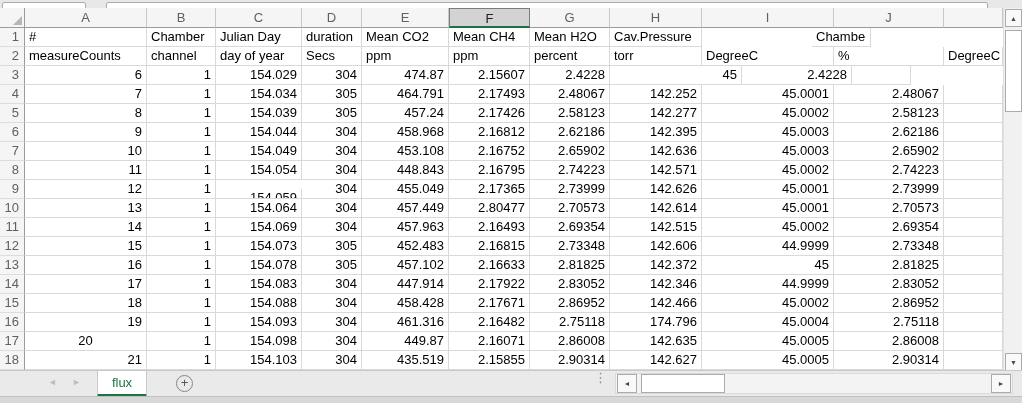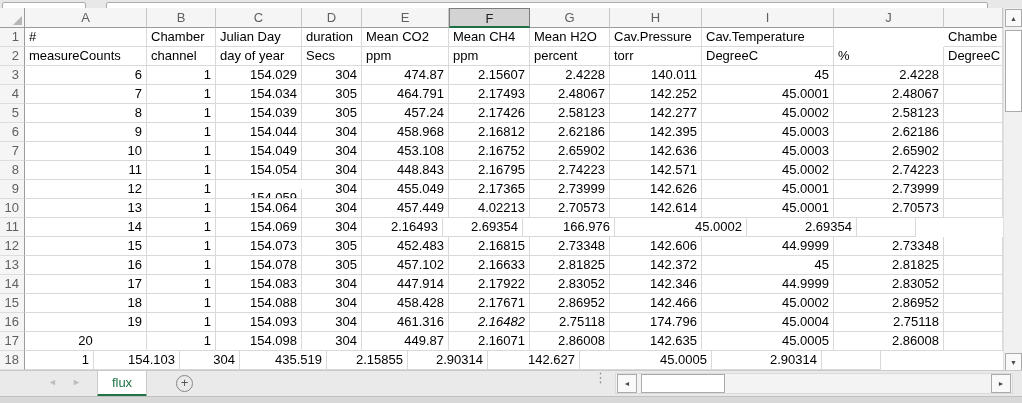--- a/index.html
+++ b/index.html
@@ -80,21 +80,20 @@
       <div class="grid-row">
         <div class="row-hdr">1</div>
         <div class="cell txt" style="width: 122px;">#</div>
         <div class="cell txt" style="width: 69px;">Chamber</div>
         <div class="cell txt" style="width: 86px;">Julian Day</div>
         <div class="cell txt" style="width: 60px;">duration</div>
         <div class="cell txt" style="width: 87px;">Mean CO2</div>
         <div class="cell txt" style="width: 81px;">Mean CH4</div>
         <div class="cell txt" style="width: 80px;">Mean H2O</div>
         <div class="cell txt" style="width: 92px;">Cav.Pressure</div>
-        <div class="cell txt" style="width: 132px;">Cav.Temperature</div>
         <div class="cell txt" style="width: 110px; margin-top: 26px;">Water Content</div>
         <div class="cell txt" style="width: 59px;">Chambe</div>
       </div>
       <div class="grid-row">
         <div class="row-hdr">2</div>
         <div class="cell txt" style="width: 122px;">measureCounts</div>
         <div class="cell txt" style="width: 69px;">channel</div>
         <div class="cell txt" style="width: 86px;">day of year</div>
         <div class="cell txt" style="width: 60px;">Secs</div>
         <div class="cell txt" style="width: 87px;">ppm</div>
@@ -107,21 +106,20 @@
       </div>
       <div class="grid-row">
         <div class="row-hdr">3</div>
         <div class="cell num" style="width: 122px;">6</div>
         <div class="cell num" style="width: 69px;">1</div>
         <div class="cell num" style="width: 86px;">154.029</div>
         <div class="cell num" style="width: 60px;">304</div>
         <div class="cell num" style="width: 87px;">474.87</div>
         <div class="cell num" style="width: 81px;">2.15607</div>
         <div class="cell num" style="width: 80px;">2.4228</div>
-        <div class="cell num" style="width: 92px;">140.011</div>
         <div class="cell num" style="width: 132px;">45</div>
         <div class="cell num" style="width: 110px;">2.4228</div>
         <div class="cell txt" style="width: 59px;"></div>
       </div>
       <div class="grid-row">
         <div class="row-hdr">4</div>
         <div class="cell num" style="width: 122px;">7</div>
         <div class="cell num" style="width: 69px;">1</div>
         <div class="cell num" style="width: 86px;">154.034</div>
         <div class="cell num" style="width: 60px;">305</div>
@@ -203,36 +201,37 @@
         <div class="cell num" style="width: 110px;">2.73999</div>
         <div class="cell txt" style="width: 59px;"></div>
       </div>
       <div class="grid-row">
         <div class="row-hdr">10</div>
         <div class="cell num" style="width: 122px;">13</div>
         <div class="cell num" style="width: 69px;">1</div>
         <div class="cell num" style="width: 86px;">154.064</div>
         <div class="cell num" style="width: 60px;">304</div>
         <div class="cell num" style="width: 87px;">457.449</div>
-        <div class="cell num" style="width: 81px;">4.02213</div>
+        <div class="cell num" style="width: 81px;">2.80477</div>
         <div class="cell num" style="width: 80px;">2.70573</div>
         <div class="cell num" style="width: 92px;">142.614</div>
         <div class="cell num" style="width: 132px;">45.0001</div>
         <div class="cell num" style="width: 110px;">2.70573</div>
         <div class="cell txt" style="width: 59px;"></div>
       </div>
       <div class="grid-row">
         <div class="row-hdr">11</div>
         <div class="cell num" style="width: 122px;">14</div>
         <div class="cell num" style="width: 69px;">1</div>
         <div class="cell num" style="width: 86px;">154.069</div>
         <div class="cell num" style="width: 60px;">304</div>
+        <div class="cell num" style="width: 87px;">457.963</div>
         <div class="cell num" style="width: 81px;">2.16493</div>
         <div class="cell num" style="width: 80px;">2.69354</div>
-        <div class="cell num" style="width: 92px;">166.976</div>
+        <div class="cell num" style="width: 92px;">142.515</div>
         <div class="cell num" style="width: 132px;">45.0002</div>
         <div class="cell num" style="width: 110px;">2.69354</div>
         <div class="cell txt" style="width: 59px;"></div>
       </div>
       <div class="grid-row">
         <div class="row-hdr">12</div>
         <div class="cell num" style="width: 122px;">15</div>
         <div class="cell num" style="width: 69px;">1</div>
         <div class="cell num" style="width: 86px;">154.073</div>
         <div class="cell num" style="width: 60px;">305</div>
@@ -286,21 +285,21 @@
         <div class="cell num" style="width: 110px;">2.86952</div>
         <div class="cell txt" style="width: 59px;"></div>
       </div>
       <div class="grid-row">
         <div class="row-hdr">16</div>
         <div class="cell num" style="width: 122px;">19</div>
         <div class="cell num" style="width: 69px;">1</div>
         <div class="cell num" style="width: 86px;">154.093</div>
         <div class="cell num" style="width: 60px;">304</div>
         <div class="cell num" style="width: 87px;">461.316</div>
-        <div class="cell num" style="width: 81px; font-style: italic;">2.16482</div>
+        <div class="cell num" style="width: 81px;">2.16482</div>
         <div class="cell num" style="width: 80px;">2.75118</div>
         <div class="cell num" style="width: 92px;">174.796</div>
         <div class="cell num" style="width: 132px;">45.0004</div>
         <div class="cell num" style="width: 110px;">2.75118</div>
         <div class="cell txt" style="width: 59px;"></div>
       </div>
       <div class="grid-row">
         <div class="row-hdr">17</div>
         <div class="cell num" style="width: 122px; text-align: center;">20</div>
         <div class="cell num" style="width: 69px;">1</div>
@@ -309,20 +308,21 @@
         <div class="cell num" style="width: 87px;">449.87</div>
         <div class="cell num" style="width: 81px;">2.16071</div>
         <div class="cell num" style="width: 80px;">2.86008</div>
         <div class="cell num" style="width: 92px;">142.635</div>
         <div class="cell num" style="width: 132px;">45.0005</div>
         <div class="cell num" style="width: 110px;">2.86008</div>
         <div class="cell txt" style="width: 59px;"></div>
       </div>
       <div class="grid-row">
         <div class="row-hdr">18</div>
+        <div class="cell num" style="width: 122px;">21</div>
         <div class="cell num" style="width: 69px;">1</div>
         <div class="cell num" style="width: 86px;">154.103</div>
         <div class="cell num" style="width: 60px;">304</div>
         <div class="cell num" style="width: 87px;">435.519</div>
         <div class="cell num" style="width: 81px;">2.15855</div>
         <div class="cell num" style="width: 80px;">2.90314</div>
         <div class="cell num" style="width: 92px;">142.627</div>
         <div class="cell num" style="width: 132px;">45.0005</div>
         <div class="cell num" style="width: 110px;">2.90314</div>
         <div class="cell txt" style="width: 59px;"></div>

